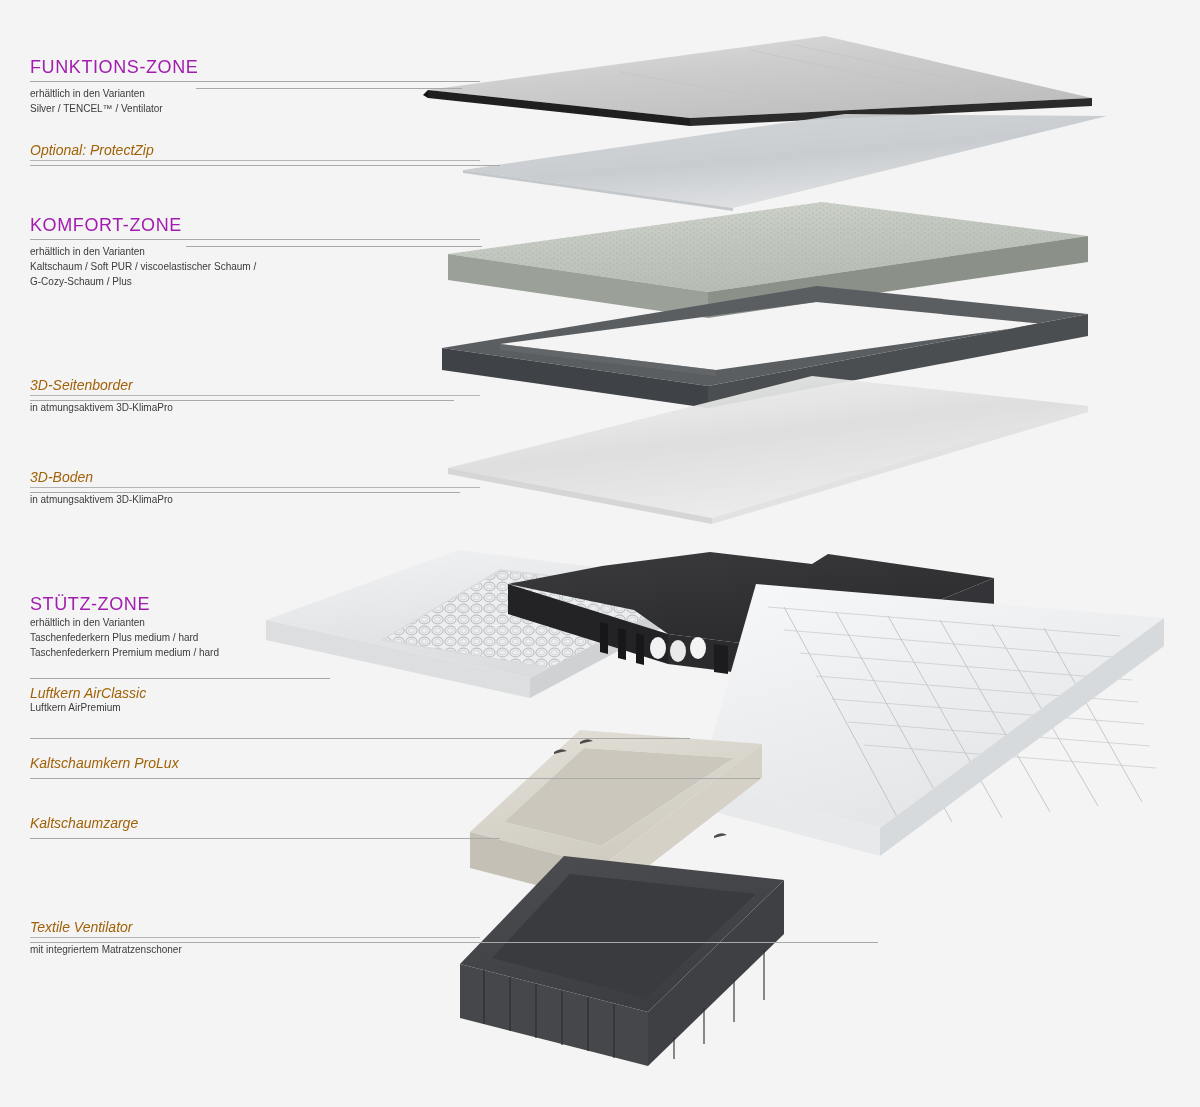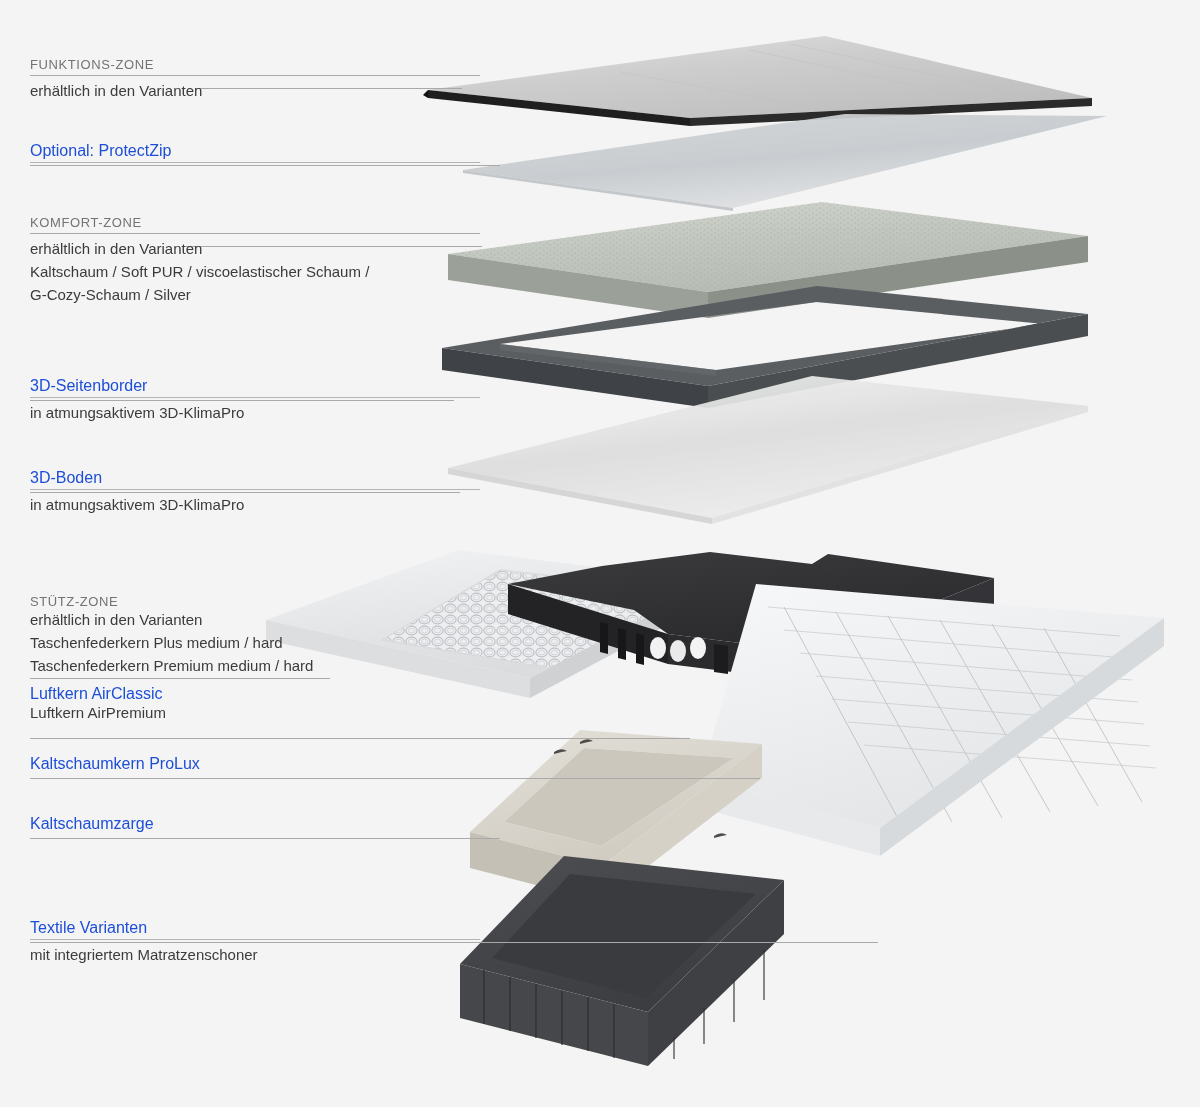--- a/index.html
+++ b/index.html
@@ -10,27 +10,27 @@
     font-family:"Liberation Sans","DejaVu Sans",sans-serif;
     color:#3b3b3b;
     overflow:hidden;
     position:relative;
   }
   #stage{position:absolute;inset:0;}
 
   
   .label-block{position:absolute;left:30px;width:450px;}
   .zone-title{
-    font-size:13px;letter-spacing:.6px;color:#737373;
+    font-size:18px;letter-spacing:.6px;color:#a21caf;
     font-weight:400;line-height:1.1;white-space:nowrap;
   }
   .lbl-main{
-    font-size:16px;color:#1d4ed8;line-height:1.0;white-space:nowrap;
+    font-size:14px;color:#a16207;line-height:1.0;white-space:nowrap;font-style:italic;
   }
-  .lbl-sub{font-size:15px;color:#3b3b3b;line-height:1.52;white-space:nowrap;}
+  .lbl-sub{font-size:10px;color:#3b3b3b;line-height:1.52;white-space:nowrap;}
   .rule{
     height:1px;background:#a9a9a9;width:100%;margin:3px 0 4px 0;
   }
   .rule.thin{background:#b4b4b4;}
 
   
   .leader{position:absolute;height:1px;background:#a9a9a9;}
 
   
   .layer{position:absolute;transform-style:preserve-3d;}
@@ -295,33 +295,34 @@
   <div class="leader" style="left:30px;top:678px;width:300px;"></div>
   <div class="leader" style="left:30px;top:738px;width:660px;"></div>
   <div class="leader" style="left:30px;top:778px;width:730px;"></div>
   <div class="leader" style="left:30px;top:838px;width:470px;"></div>
   <div class="leader" style="left:30px;top:942px;width:848px;"></div>
 
   <div class="label-block" style="top:58px;">
     <div class="zone-title">FUNKTIONS-ZONE</div>
     <div class="rule"></div>
     <div class="lbl-sub">erhältlich in den Varianten</div>
+    <div class="lbl-sub">Silver / TENCEL™ / Ventilator</div>
   </div>
 
   <div class="label-block" style="top:143px;">
     <div class="lbl-main">Optional: ProtectZip</div>
     <div class="rule thin"></div>
   </div>
 
   <div class="label-block" style="top:216px;">
     <div class="zone-title">KOMFORT-ZONE</div>
     <div class="rule"></div>
     <div class="lbl-sub">erhältlich in den Varianten</div>
     <div class="lbl-sub">Kaltschaum / Soft PUR / viscoelastischer Schaum /</div>
-    <div class="lbl-sub">G-Cozy-Schaum / Silver</div>
+    <div class="lbl-sub">G-Cozy-Schaum / Plus</div>
   </div>
 
   <div class="label-block" style="top:378px;">
     <div class="lbl-main">3D-Seitenborder</div>
     <div class="rule thin"></div>
     <div class="lbl-sub">in atmungsaktivem 3D-KlimaPro</div>
   </div>
 
   <div class="label-block" style="top:470px;">
     <div class="lbl-main">3D-Boden</div>
@@ -343,18 +344,18 @@
 
   <div class="label-block" style="top:756px;">
     <div class="lbl-main">Kaltschaumkern ProLux</div>
   </div>
 
   <div class="label-block" style="top:816px;">
     <div class="lbl-main">Kaltschaumzarge</div>
   </div>
 
   <div class="label-block" style="top:920px;">
-    <div class="lbl-main">Textile Varianten</div>
+    <div class="lbl-main">Textile Ventilator</div>
     <div class="rule thin"></div>
     <div class="lbl-sub">mit integriertem Matratzenschoner</div>
   </div>
 
 </div>
 
 </body></html>

